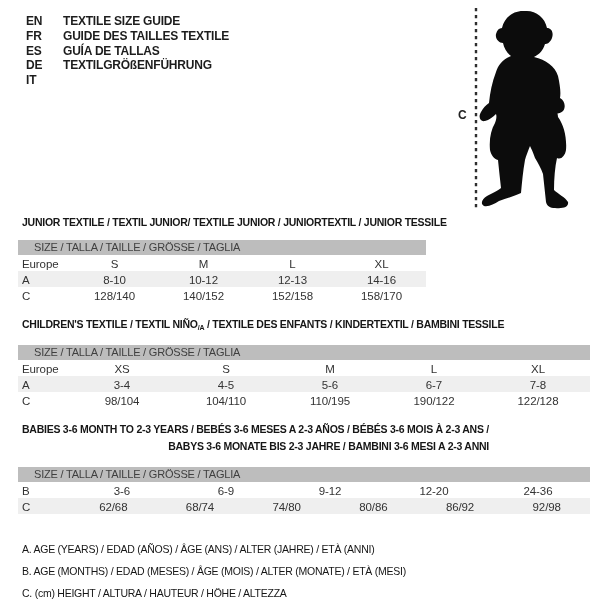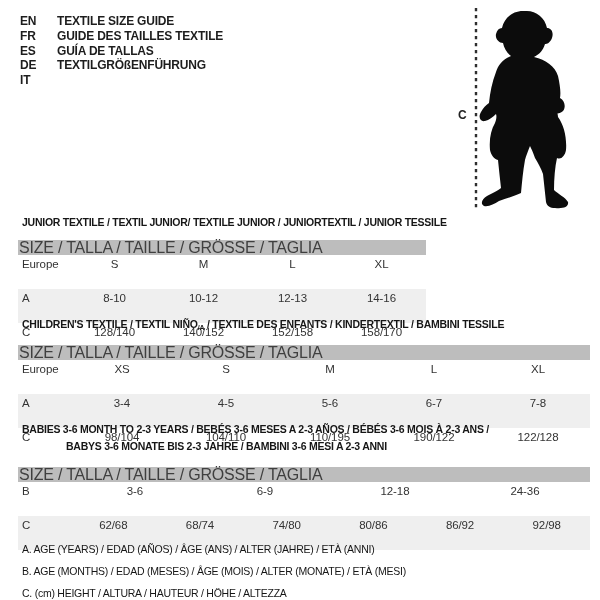--- a/index.html
+++ b/index.html
@@ -1,33 +1,33 @@
 <!DOCTYPE html>
 <html><head>
 <meta charset="utf-8">
 <style>
   html,body{margin:0;padding:0;background:#fff;}
   #canvas{
     position:relative;width:600px;height:600px;background:#ffffff;
     font-family:"Liberation Sans", sans-serif;color:#1c1c1c;overflow:hidden;
   }
   
-  .lang-block{position:absolute;left:20px;top:14px;}
+  .lang-block{position:absolute;left:26px;top:14px;}
   .lang-row{display:flex;line-height:14.8px;font-size:12px;font-weight:bold;letter-spacing:-0.2px;color:#1d1d1d;}
   .lang-code{width:37px;flex:0 0 37px;}
   
   .figure-wrap{position:absolute;left:455px;top:0;width:145px;height:215px;}
   .figure-label{position:absolute;left:458px;top:108px;font-size:12px;font-weight:600;color:#222;}
   
-  .sec-title{position:absolute;font-size:10.5px;font-weight:bold;letter-spacing:-0.25px;color:#161616;white-space:nowrap;line-height:13px;}
+  .sec-title{position:absolute;font-size:10.5px;font-weight:bold;letter-spacing:-0.25px;color:#161616;white-space:nowrap;line-height:13px;text-align:right;}
   .sub{font-size:7px;vertical-align:-2px;}
   
   .size-table{position:absolute;}
-  .thead{height:15px;line-height:15px;background:#bdbdbd;color:#3f3f3f;font-size:16px;letter-spacing:-0.2px;padding-left:1px;}
-  .trow{display:flex;height:34px;line-height:18px;font-size:11.5px;color:#333;letter-spacing:-0.1px;}
+  .thead{height:15px;line-height:15px;background:#bdbdbd;color:#3f3f3f;font-size:11px;letter-spacing:-0.2px;padding-left:16px;}
+  .trow{display:flex;height:16px;line-height:18px;font-size:11.5px;color:#333;letter-spacing:-0.1px;}
   .trow:nth-child(even){background:#efefef;}
   .tlabel{flex:0 0 48px;padding-left:4px;text-align:left;}
   .tcell{flex:1 1 0;text-align:center;}
   
   .footnotes{position:absolute;left:22px;top:538px;}
   .footnote{font-size:10.5px;font-weight:normal;letter-spacing:-0.25px;line-height:22px;color:#161616;white-space:nowrap;}
 </style>
 </head>
 <body>
 
@@ -168,21 +168,22 @@
     <div>BABIES 3-6 MONTH TO 2-3 YEARS / BEBÉS 3-6 MESES A 2-3 AÑOS / BÉBÉS 3-6 MOIS À 2-3 ANS /</div>
     <div style="margin-top:4px;margin-left:44px;">BABYS 3-6 MONATE BIS 2-3 JAHRE / BAMBINI 3-6 MESI A 2-3 ANNI</div>
   </div>
   <div class="size-table" style="left:18px;top:467px;width:572px;">
     <div class="thead">SIZE / TALLA / TAILLE / GRÖSSE / TAGLIA</div>
     <div>
         <div class="trow">
           <span class="tlabel">B</span>
           <span class="tcell">3-6</span>
           <span class="tcell">6-9</span>
-          <span class="tcell">12-18</span>
+          <span class="tcell">9-12</span>
+          <span class="tcell">12-20</span>
           <span class="tcell">24-36</span>
         </div>
         <div class="trow">
           <span class="tlabel">C</span>
           <span class="tcell">62/68</span>
           <span class="tcell">68/74</span>
           <span class="tcell">74/80</span>
           <span class="tcell">80/86</span>
           <span class="tcell">86/92</span>
           <span class="tcell">92/98</span>

